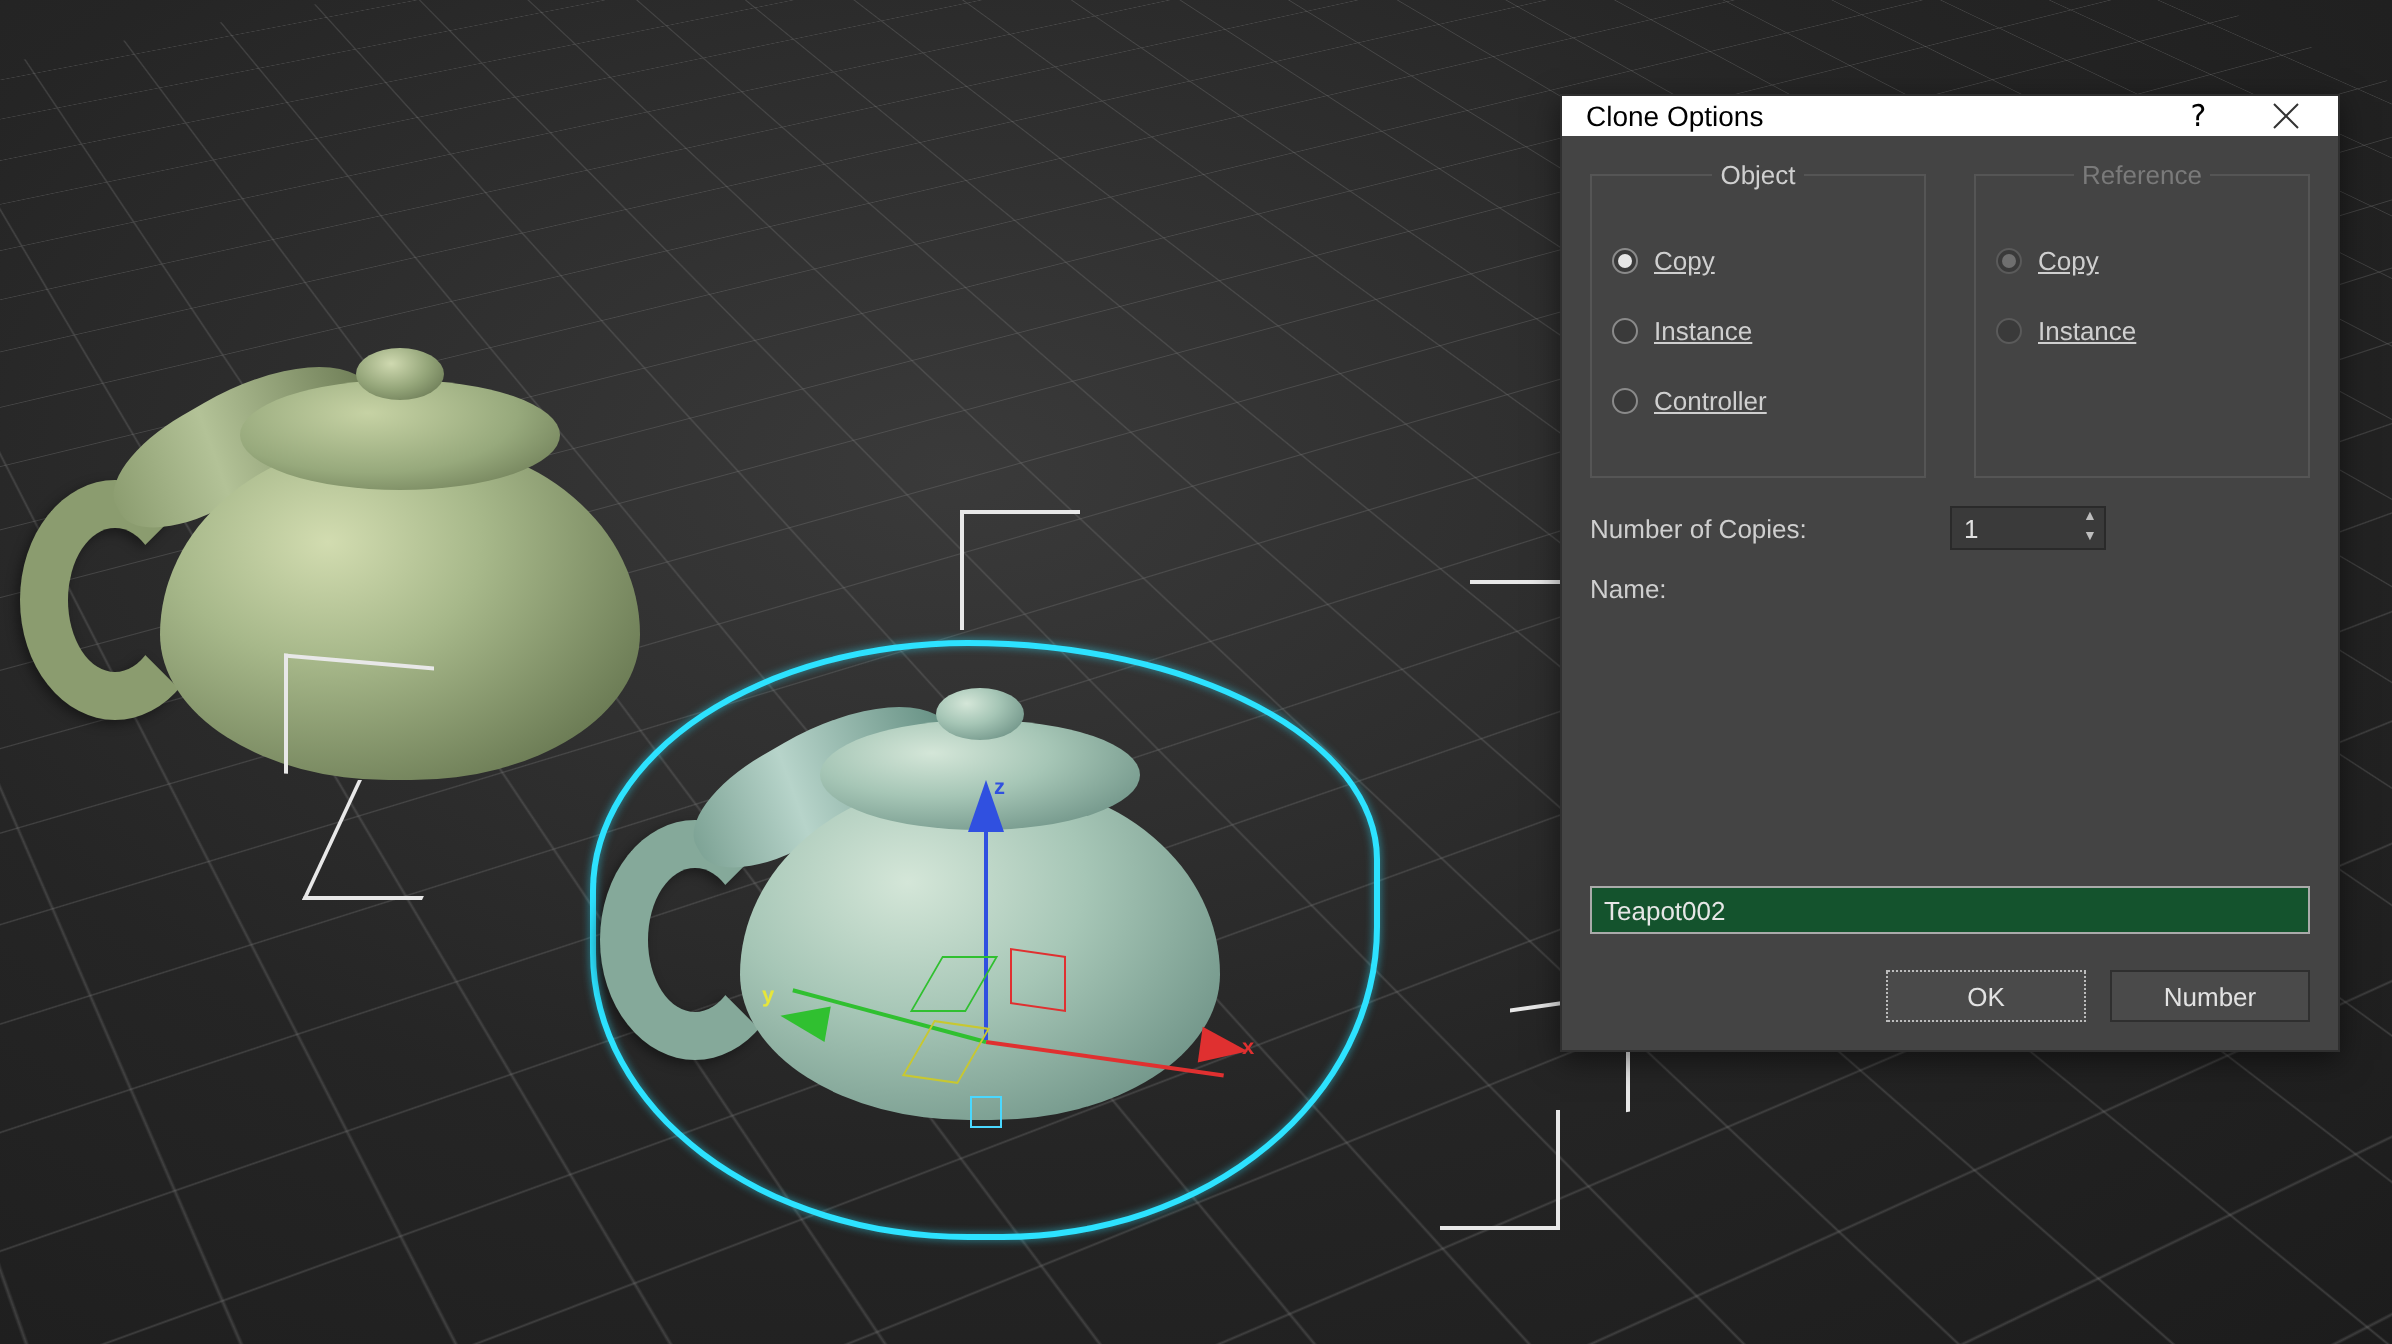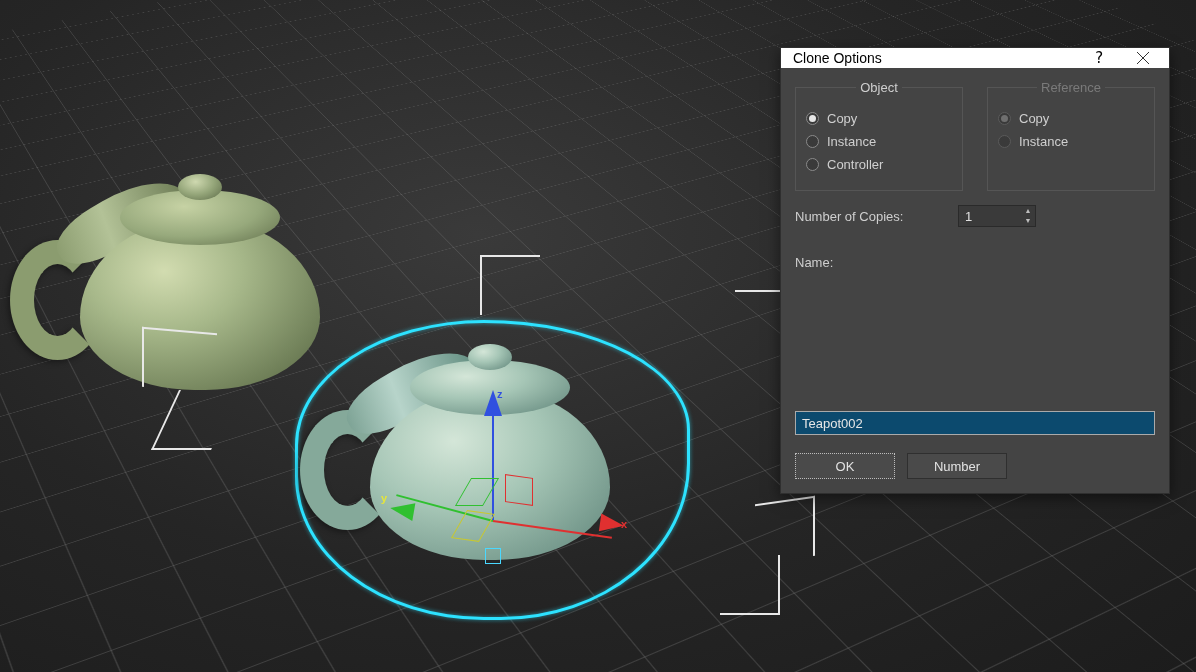--- a/index.html
+++ b/index.html
@@ -176,63 +176,64 @@
   }
   legend {
     padding: 0 4px;
     color: #cfcfcf;
   }
   fieldset.disabled legend,
   fieldset.disabled label { color: #7a7a7a; }
 
   .radio-row {
     display:flex; align-items:center; gap:8px;
-    margin: 8px 0;
+    margin: 20px 0;
     cursor: pointer;
+    text-decoration: underline;
   }
   .radio {
     width:13px; height:13px; border-radius:50%;
     border:1px solid #8a8a8a; background:#3a3a3a;
     display:flex; align-items:center; justify-content:center;
     flex-shrink:0;
   }
   .radio.checked::after{
     content:""; width:7px; height:7px; border-radius:50%; background:#e6e6e6;
   }
   fieldset.disabled .radio { border-color:#5a5a5a; }
   fieldset.disabled .radio.checked::after{ background:#6f6f6f; }
 
   .form-row {
-    display:flex; align-items:center; gap:13px;
+    display:flex; align-items:center; gap:30px;
     margin-top: 14px;
   }
   .form-row label { flex: 0 0 150px; }
   .spinner {
     display:flex; align-items:center;
     background:#3a3a3a; border:1px solid #2a2a2a;
     width: 78px; height:22px;
   }
   .spinner input{
     flex:1; width:100%; background:transparent; border:none; color:#e0e0e0;
     padding:2px 6px; font-size:13px; outline:none;
   }
   .spinner .spin-btns{
     width:14px; display:flex; flex-direction:column;
   }
   .spinner .sbtn{
     height:10px; display:flex; align-items:center; justify-content:center;
     font-size:7px; color:#bdbdbd; line-height:0; cursor:pointer;
   }
   .text-input{
-    width:100%; height:24px; background:#0c4a6e; border:1px solid #aaa;
+    width:100%; height:24px; background:#14532d; border:1px solid #aaa;
     color:#e6e6e6; padding:3px 6px; font-size:13px; outline:none;
   }
 
   .button-row{
-    display:flex; gap:12px; margin-top:18px;
+    display:flex; justify-content:flex-end; gap:12px; margin-top:18px;
   }
   .btn{
     width:100px; height:26px; background:#4a4a4a; border:1px solid #2f2f2f;
     color:#e2e2e2; font-size:13px; cursor:pointer;
     display:flex; align-items:center; justify-content:center;
   }
   .btn.default{ border:1px dotted #bcbcbc; }
 </style>
 </head>
 <body>
@@ -335,21 +336,21 @@
       <label>Number of Copies:</label>
       <div class="spinner">
         <input type="text" value="1" style="">
         <div class="spin-btns">
           <div class="sbtn">▲</div>
           <div class="sbtn">▼</div>
         </div>
       </div>
     </div>
 
-    <div class="form-row" style="flex-direction:column; align-items:stretch; gap:6px; margin-top:28px;justify-content:center;">
+    <div class="form-row" style="flex-direction:column; align-items:stretch; gap:6px; margin-top:12px;justify-content:center;">
       <label>Name:</label>
       <input class="text-input" type="text" value="Teapot002" style="">
     </div>
 
     <div class="button-row">
       <div class="btn default">
         <span>OK</span>
       </div>
       <div class="btn">
         <span>Number</span>

